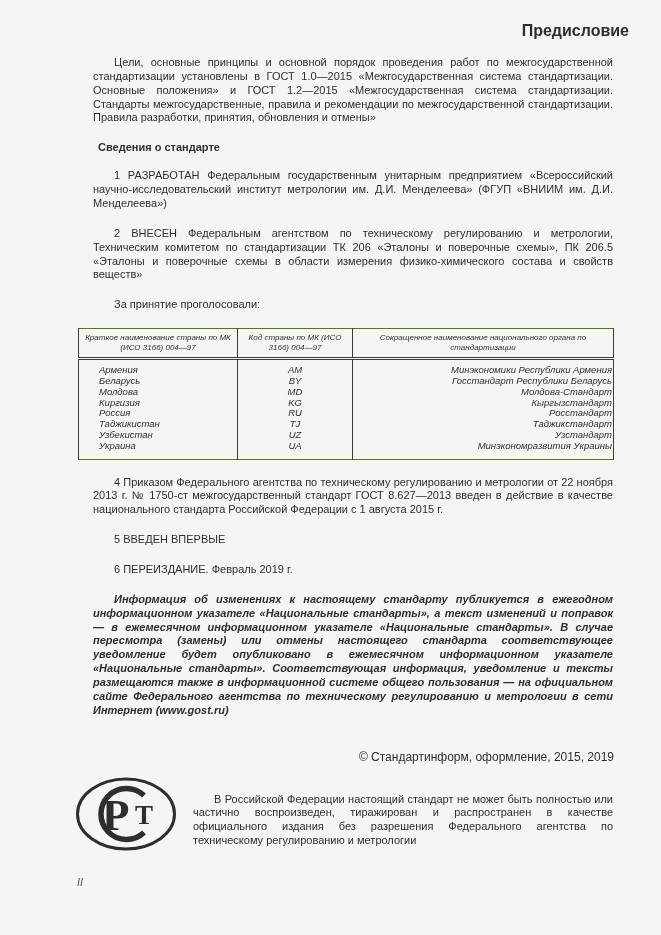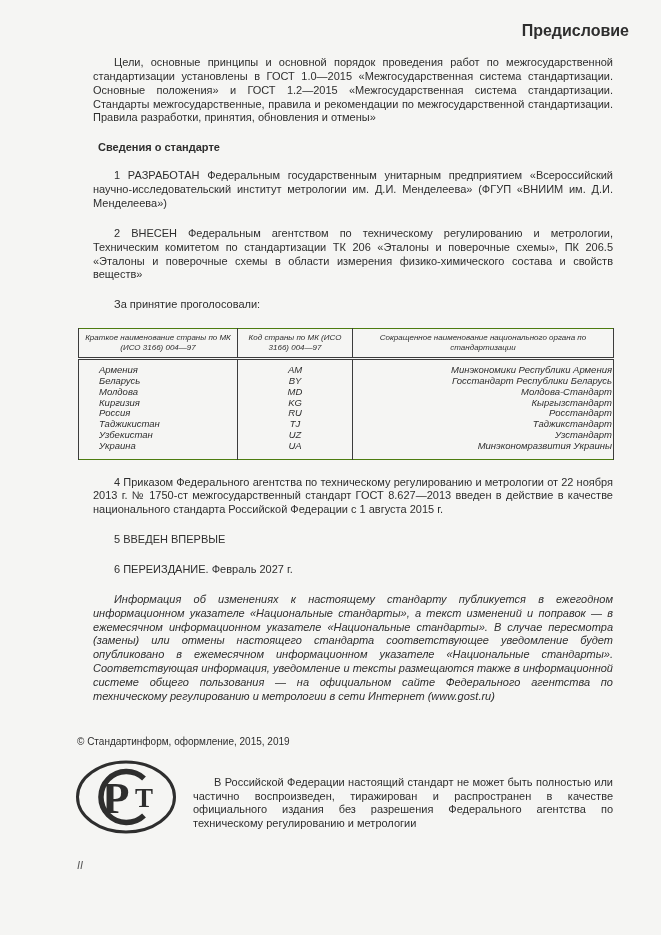--- a/index.html
+++ b/index.html
@@ -35,23 +35,23 @@
   table.vote-table td{
     border-left:1px solid #3c3c3c;border-right:1px solid #3c3c3c;
     font-size:9.5px;line-height:10.8px;padding:0 1px;vertical-align:top;
   }
   table.vote-table td.country{padding-left:20px;text-align:left;}
   table.vote-table td.code{text-align:center;}
   table.vote-table td.org{padding-left:8px;text-align:right;}
   table.vote-table tbody tr:first-child td{padding-top:5px;}
   table.vote-table tbody tr:last-child td{padding-bottom:7px;margin-top:35px;}
   .post4{margin-top:12px;}
-  .notice{margin-top:40px;font-style:italic;}
+  .notice{margin-top:40px;font-style:italic;font-weight:bold;}
   .copyright{
-    margin-top:32px;font-size:10px;text-align:left;padding-right:15px;
+    margin-top:32px;font-size:12px;text-align:right;padding-right:15px;
   }
   .footer-row{margin-top:13px;display:flex;align-items:flex-start;}
   .logo{flex:none;width:102px;height:74px;margin-left:-2px;}
   .footer-text{margin-left:10px;width:441px;}
   .page-num{margin-top:12px;font-size:11px;color:#555;font-style:italic;}
 </style>
 </head>
 <body>
 
 <div class="page">
@@ -121,21 +121,21 @@
         <tr>
           <td class="country">Украина</td>
           <td class="code">UA</td>
           <td class="org">Минэкономразвития Украины</td>
         </tr>
       </tbody>
     </table>
 
     <p class="body-text post4">4 Приказом Федерального агентства по техническому регулированию и метрологии от 22 ноября 2013 г. № 1750-ст межгосударственный стандарт ГОСТ 8.627—2013 введен в действие в качестве национального стандарта Российской Федерации с 1 августа 2015 г.</p>
     <p class="body-text">5 ВВЕДЕН ВПЕРВЫЕ</p>
-    <p class="body-text">6 ПЕРЕИЗДАНИЕ. Февраль 2027 г.</p>
+    <p class="body-text">6 ПЕРЕИЗДАНИЕ. Февраль 2019 г.</p>
 
     <p class="body-text notice">Информация об изменениях к настоящему стандарту публикуется в ежегодном информационном указателе «Национальные стандарты», а текст изменений и поправок — в ежемесячном информационном указателе «Национальные стандарты». В случае пересмотра (замены) или отмены настоящего стандарта соответствующее уведомление будет опубликовано в ежемесячном информационном указателе «Национальные стандарты». Соответствующая информация, уведомление и тексты размещаются также в информационной системе общего пользования — на официальном сайте Федерального агентства по техническому регулированию и метрологии в сети Интернет (www.gost.ru)</p>
 
     <div class="copyright">© Стандартинформ, оформление, 2015, 2019</div>
 
     <div class="footer-row">
       <svg class="logo" viewBox="0 0 102 74" xmlns="http://www.w3.org/2000/svg" aria-hidden="true">
         <ellipse cx="51" cy="37" rx="48.5" ry="35" fill="none" stroke="#2e2e2e" stroke-width="3"></ellipse>
         <path d="M 69 18.5 A 25.5 25.5 0 1 0 69 55.5" fill="none" stroke="#2e2e2e" stroke-width="5.5"></path>
         <text x="27" y="53" font-family="Liberation Serif, serif" font-size="45" font-weight="bold" fill="#2e2e2e">Р</text>

